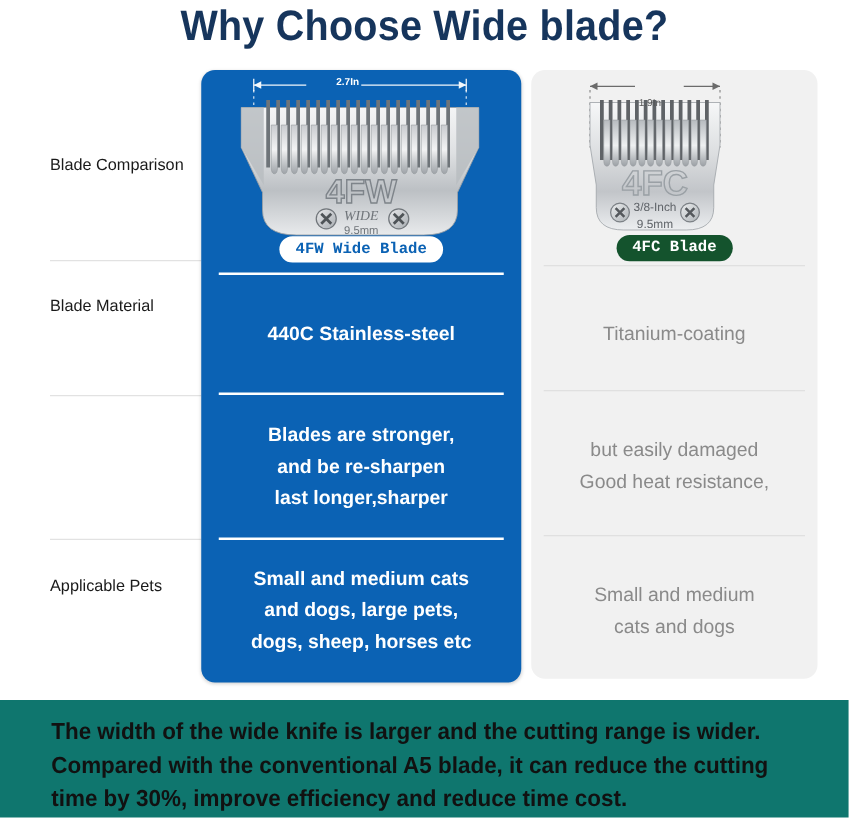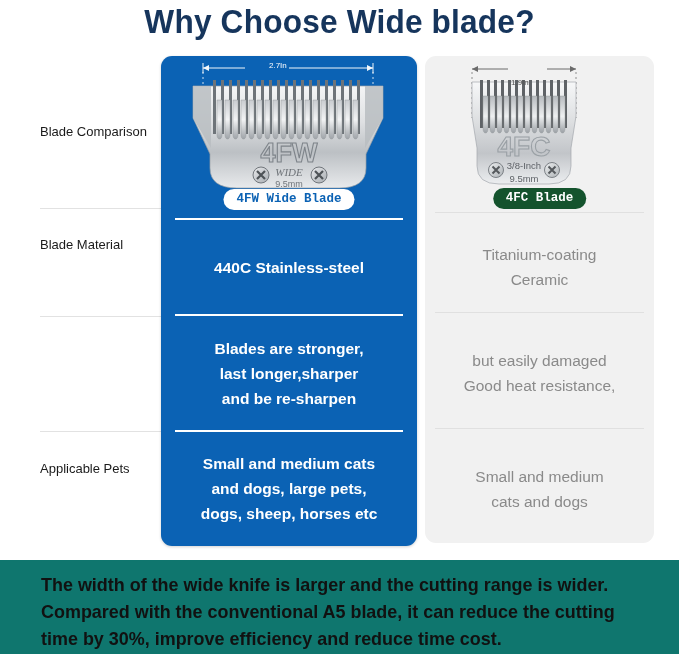--- a/index.html
+++ b/index.html
@@ -192,38 +192,38 @@
           <g>
             <circle cx="100" cy="119" r="8" fill="url(#wScrew)" stroke="#71767b" stroke-width="1"></circle>
             <path d="M96 115 l8 8 M104 115 l-8 8" stroke="#4e5357" stroke-width="2.2"></path>
           </g>
           <g>
             <circle cx="158" cy="119" r="8" fill="url(#wScrew)" stroke="#71767b" stroke-width="1"></circle>
             <path d="M154 115 l8 8 M162 115 l-8 8" stroke="#4e5357" stroke-width="2.2"></path>
           </g>
         </svg>
 
-        <div class="dim" style="left:108px;top:5px;">2.7In</div>
+        <div class="dim" style="left:108px;top:5px;font-weight:bold;">2.7In</div>
 
         <div class="pill pill-white">4FW Wide Blade</div>
       </div>
 
       <div class="sep-blue sb1"></div>
       <div class="sep-blue sb2"></div>
       <div class="sep-blue sb3"></div>
 
       <div class="cell r1">
         <div class="cell-txt">440C Stainless-steel</div>
       </div>
 
       <div class="cell r2">
         <div class="cell-txt">
           <div>Blades are stronger,</div>
+          <div>and be re-sharpen</div>
           <div>last longer,sharper</div>
-          <div>and be re-sharpen</div>
         </div>
       </div>
 
       <div class="cell r3">
         <div class="cell-txt">
           <div>Small and medium cats</div>
           <div>and dogs, large pets,</div>
           <div>dogs, sheep, horses etc</div>
         </div>
       </div>
@@ -314,21 +314,20 @@
         <div class="pill pill-grey">4FC Blade</div>
       </div>
 
       <div class="sep-grey sg1"></div>
       <div class="sep-grey sg2"></div>
       <div class="sep-grey sg3"></div>
 
       <div class="cell r1">
         <div class="cell-txt">
           <div>Titanium-coating</div>
-          <div>Ceramic</div>
         </div>
       </div>
 
       <div class="cell r2">
         <div class="cell-txt">
           <div>but easily damaged</div>
           <div>Good heat resistance,</div>
         </div>
       </div>
 

